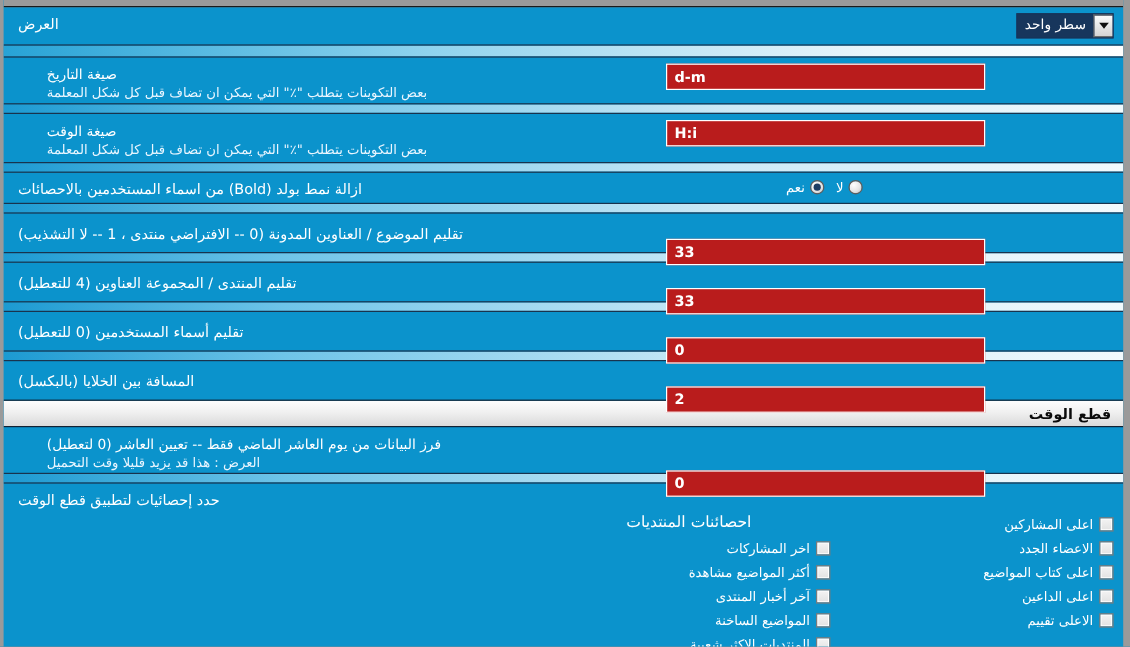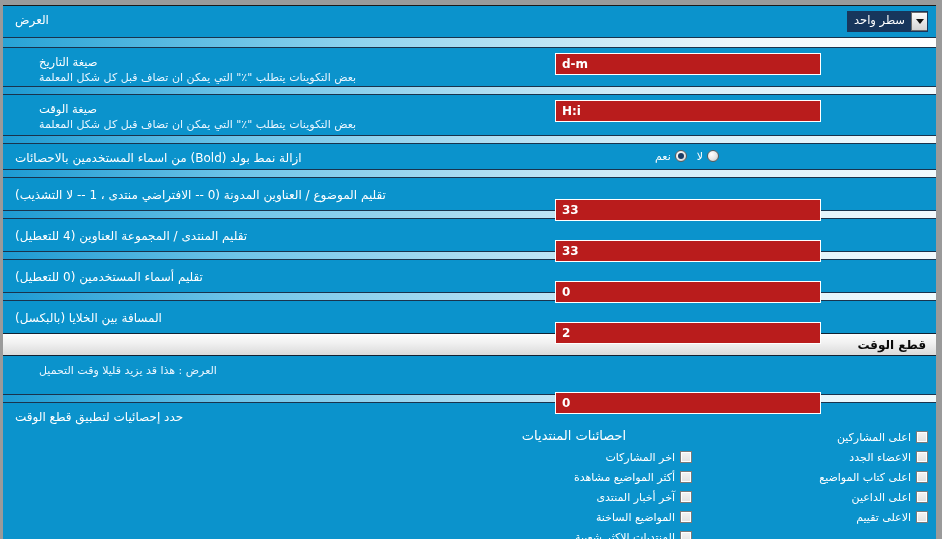--- a/index.html
+++ b/index.html
@@ -323,20 +323,21 @@
 
   <div class="section-head">
     <span>قطع الوقت</span>
   </div>
 
   <div class="srow" style="height:38px;">
     <div class="ctlcell" style="width:480px;justify-content:center;">
       <input class="tinput rtlnum" type="text" value="0" style="">
     </div>
     <div class="labelcell">
+      <span class="lbl">فرز البيانات من يوم العاشر الماضي فقط -- تعيين العاشر (0 لتعطيل)</span>
       <span class="sub">العرض : هذا قد يزيد قليلا وقت التحميل</span>
     </div>
   </div>
 
   <div class="sep-thin"></div>
 
   <div class="srow" style="height:20px;align-items:center;padding-bottom:0;">
     <div class="ctlcell" style="width:480px;"></div>
     <div class="rightlabel">حدد إحصائيات لتطبيق قطع الوقت</div>
   </div>

